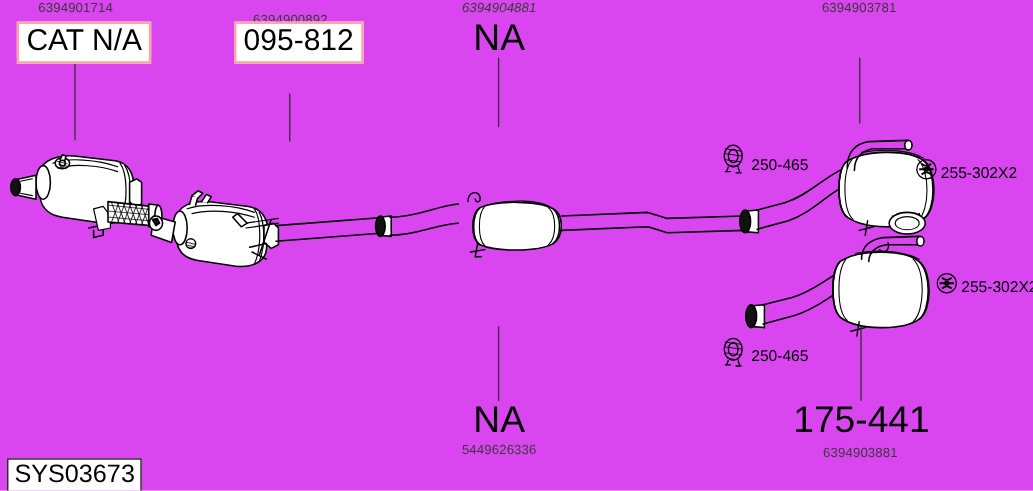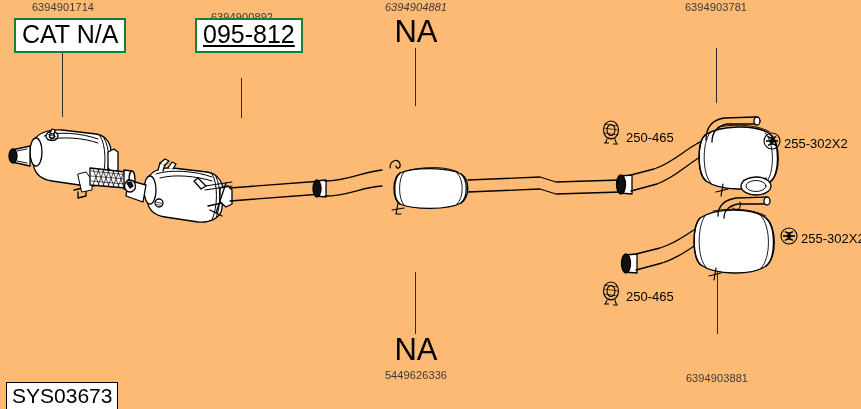--- a/index.html
+++ b/index.html
@@ -4,48 +4,48 @@
 <style>
   html, body {
     margin: 0;
     padding: 0;
     background: #ffffff;
   }
   #root {
     position: relative;
     width: 861px;
     height: 409px;
-    background: #fdba74;
+    background: #d946ef;
     font-family: "Liberation Sans", sans-serif;
     overflow: hidden;
   }
   .abs { position: absolute; }
 
   
   .partcode {
     font-size: 11px;
     color: #3a3a3a;
     letter-spacing: 0.1px;
     white-space: nowrap;
     text-align: center;
   }
 
   
   .boxlabel {
-    border: 2px solid #15803d;
+    border: 2px solid #fca5a5;
     background: #fff;
     font-size: 25px;
     line-height: 27px;
     color: #000;
     padding: 1px 6px 3px 6px;
     white-space: nowrap;
     text-align: center;
     box-sizing: border-box;
   }
-  .boxstack { display: flex; flex-direction: row; text-decoration: underline; }
+  .boxstack { display: flex; flex-direction: row; }
   .boxstack .boxlabel + .boxlabel { border-top-width: 2px; margin-top: -2px; }
 
   
   .biglabel {
     font-size: 31px;
     line-height: 26px;
     color: #000;
     white-space: nowrap;
     text-align: center;
   }
@@ -274,20 +274,21 @@
   </div>
 
   <div class="abs partcode" style="left:360px; top:1px; width:112px;font-style:italic;">6394904881</div>
   <div class="abs biglabel" style="left:375px; top:19px; width:82px;">NA</div>
 
   <div class="abs partcode" style="left:660px; top:1px; width:112px;">6394903781</div>
 
   <div class="abs biglabel" style="left:375px; top:337px; width:82px;">NA</div>
   <div class="abs partcode" style="left:360px; top:369px; width:112px;">5449626336</div>
 
+  <div class="abs biglabel" style="left:661px; top:337px; width:112px;">175-441</div>
   <div class="abs partcode" style="left:661px; top:372px; width:112px;">6394903881</div>
 
   <div class="abs" style="left:600px; top:120px;">
     <svg width="22" height="26" viewBox="0 0 22 26">
       <g fill="none" stroke="#000" stroke-width="1.1">
         <ellipse cx="11" cy="10" rx="7.5" ry="9"></ellipse>
         <ellipse cx="11" cy="10" rx="4" ry="5.5"></ellipse>
         <path d="M4 4 l14 2 M3.4 8 l15 2 M4 13 l14 2 M6 17.5 l10 1.5" stroke-width="0.7"></path>
         <path d="M7 19 l-1.5 4 M15 19.5 l1.5 4"></path>
         <path d="M4 23 l5 0 M13 24 l5 0"></path>

